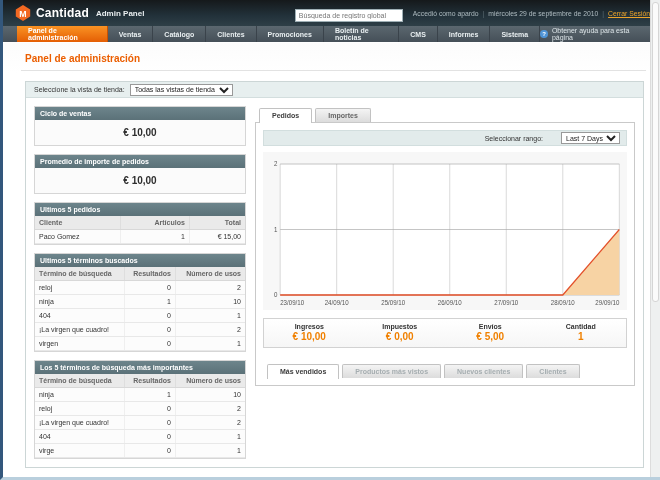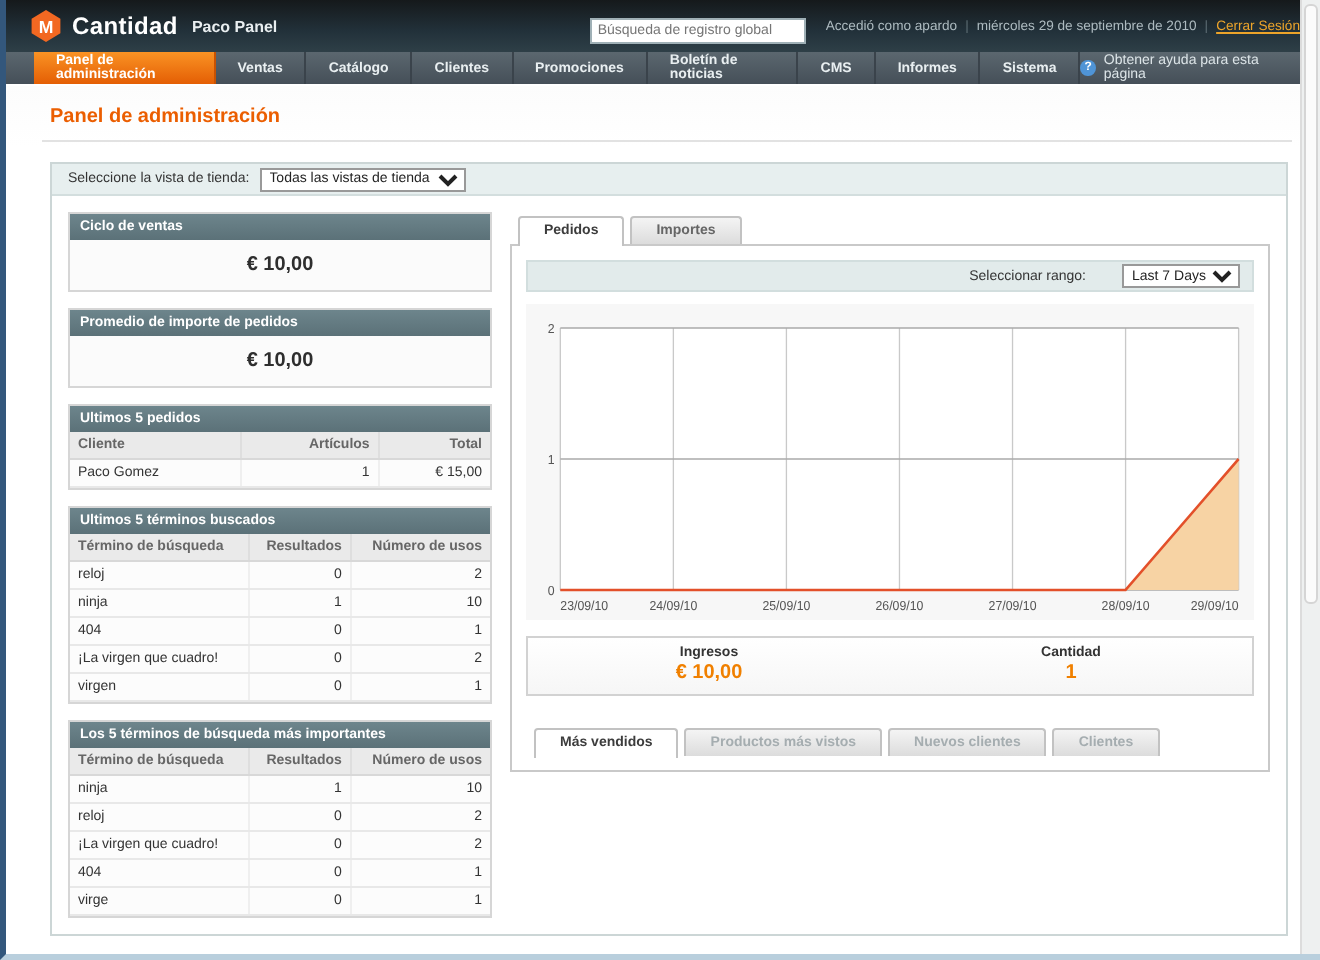--- a/index.html
+++ b/index.html
@@ -150,21 +150,21 @@
 
 <div class="hdr">
   <div class="logo">
     <span>
       <svg width="16" height="16" viewBox="0 0 20 20">
         <polygon points="10,0 19,5.5 19,14.5 10,20 1,14.5 1,5.5" fill="#f26822"></polygon>
         <text x="10" y="14.5" font-size="11" font-weight="bold" fill="#fff" text-anchor="middle" font-family="Liberation Sans, sans-serif">M</text>
       </svg>
     </span>
     <span class="logo-name">Cantidad</span>
-    <span class="logo-suffix">Paco Panel</span>
+    <span class="logo-suffix">Admin Panel</span>
   </div>
   <div class="hdr-search">
     <input type="text" placeholder="Búsqueda de registro global" style="">
   </div>
   <div class="hdr-meta">
     <span>Accedió como apardo</span>
     <span class="sep">|</span>
     <span>miércoles 29 de septiembre de 2010</span>
     <span class="sep">|</span>
     <span class="logout">Cerrar Sesión</span>
@@ -356,20 +356,28 @@
                 <polyline points="16,139 75.66666666666666,139 135.33333333333331,139 195,139 254.66666666666666,139 314.3333333333333,139 374,73.5" fill="none" stroke="#e3502a" stroke-width="1.3"></polyline>
               </svg>
           </div>
 
           <div class="totals">
               <div class="total-cell">
                 <span class="total-label">Ingresos</span>
                 <span class="total-value">€ 10,00</span>
               </div>
               <div class="total-cell">
+                <span class="total-label">Impuestos</span>
+                <span class="total-value">€ 0,00</span>
+              </div>
+              <div class="total-cell">
+                <span class="total-label">Envíos</span>
+                <span class="total-value">€ 5,00</span>
+              </div>
+              <div class="total-cell">
                 <span class="total-label">Cantidad</span>
                 <span class="total-value">1</span>
               </div>
             </div>
 
           <div class="tab-strip bottom-tabs">
               <div class="tab active">Más vendidos</div>
               <div class="tab dim">Productos más vistos</div>
               <div class="tab dim">Nuevos clientes</div>
               <div class="tab dim">Clientes</div>

